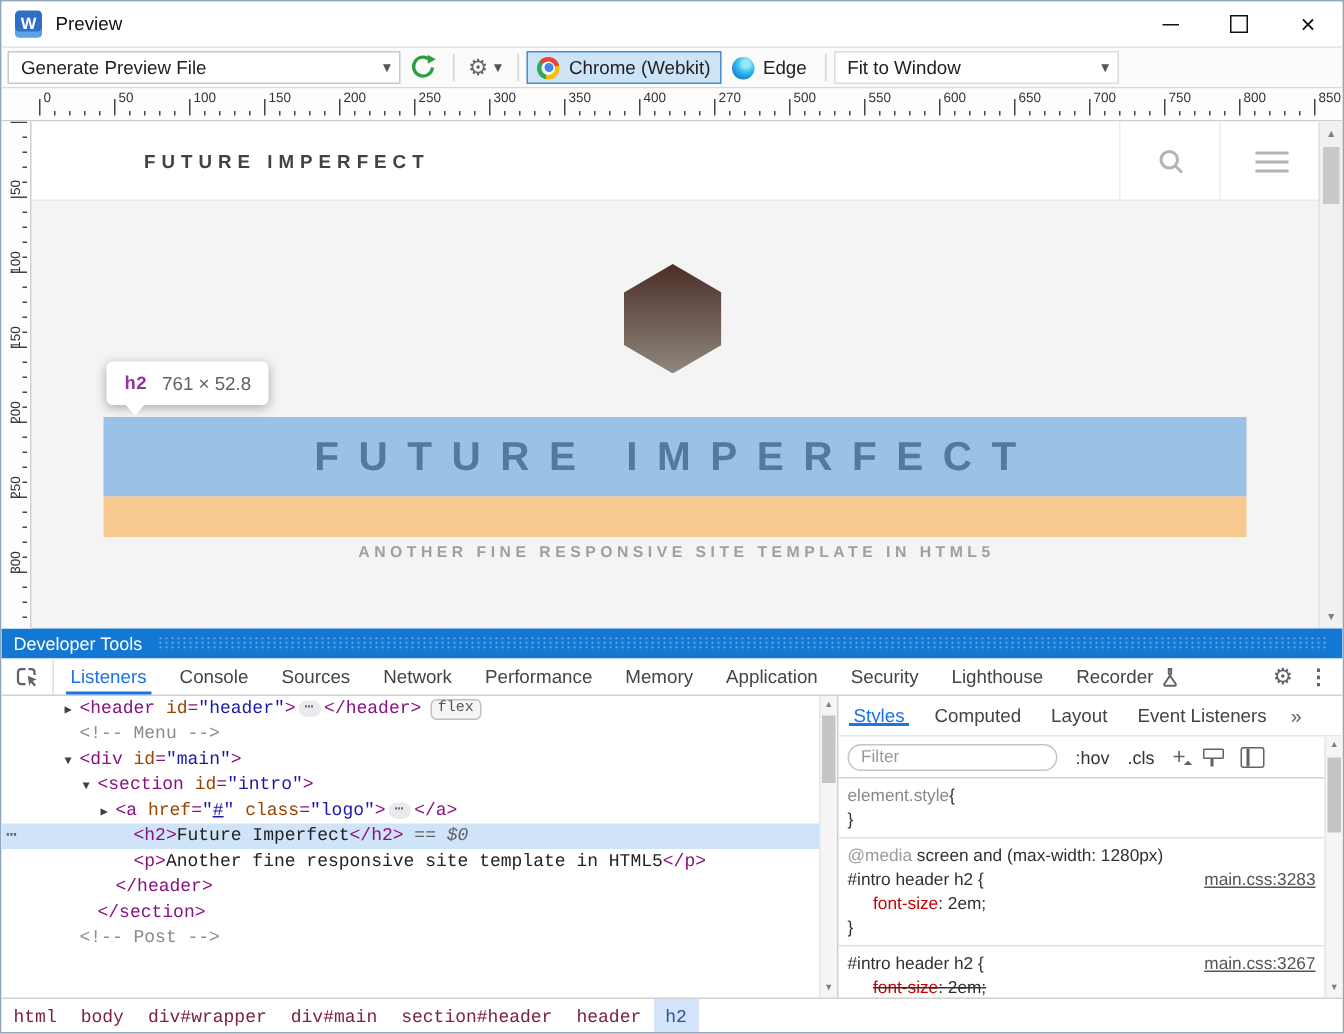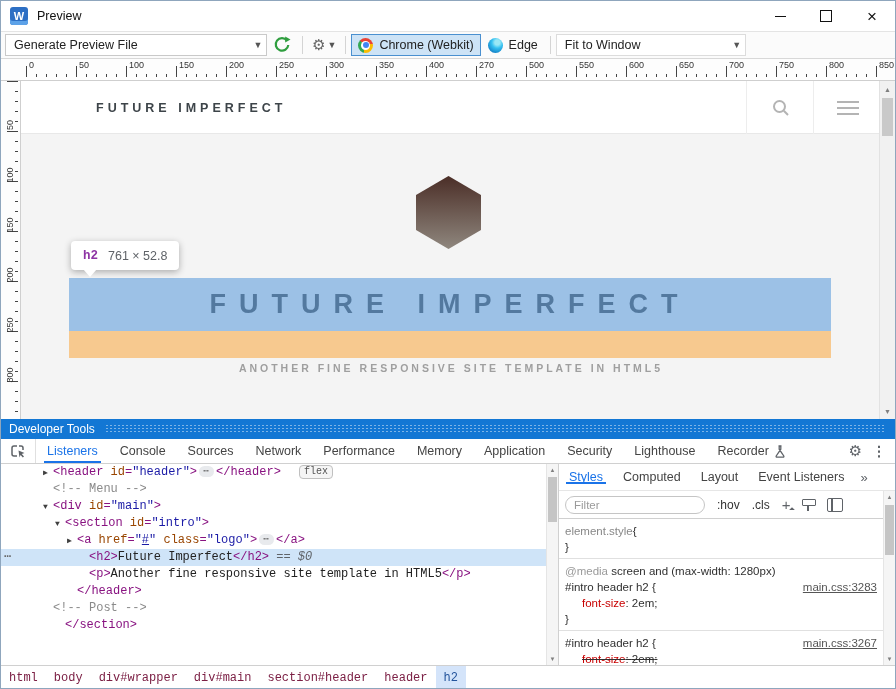--- a/index.html
+++ b/index.html
@@ -91,21 +91,21 @@
   .arrow{display:inline-block;width:10px;margin-left:-10px;font-size:8px;color:#404040;text-align:left;}
   .c-tag{color:#881280;}
   .c-attr{color:#994500;}
   .c-pun{color:#881280;}
   .c-val{color:#1a1aa6;}
   .c-vlink{color:#1a1aa6;text-decoration:underline;}
   .c-com{color:#8a8a8a;}
   .c-txt{color:#222;}
   .c-eq{color:#5f6368;font-style:italic;}
   .node-dots{display:inline-block;background:#e8eaed;border-radius:7px;color:#666;padding:0 4px;margin:0 2px;line-height:11px;font-size:10px;letter-spacing:1px;vertical-align:1px;}
-  .flex-badge{display:inline-block;border:1px solid #c0c0c0;background:#f5f5f5;color:#555;border-radius:4px;font-size:10px;line-height:12px;padding:0 4px;margin-left:18px;vertical-align:1px;}
+  .flex-badge{display:inline-block;border:1px solid #c0c0c0;background:#f5f5f5;color:#555;border-radius:4px;font-size:10px;line-height:12px;padding:0 4px;margin-left:6px;vertical-align:1px;}
   .dom-scroll{width:12px;height:201px;background:#f5f5f5;border-left:1px solid #e5e5e5;position:relative;box-sizing:border-box;}
   .dom-scroll .thumb{position:absolute;left:1px;width:9px;top:13px;height:45px;background:#c5c5c5;}
   .mini-arrow{position:absolute;left:0;width:100%;height:12px;display:flex;align-items:center;justify-content:center;font-size:6px;color:#7f7f7f;}
 
   
   .styles-pane{flex:1;height:201px;border-left:1px solid #d0d0d0;display:flex;flex-direction:column;box-sizing:border-box;background:#fff;}
   .sp-tabs{height:27px;display:flex;align-items:center;font-size:12.5px;color:#444;border-bottom:1px solid #e6e6e6;box-sizing:border-box;}
   .sp-tab{display:flex;align-items:center;padding:0 10px;position:relative;white-space:nowrap;}
   .sp-tab.selected{color:#1a73e8;}
   .sp-tab.selected:after{content:"";position:absolute;left:7px;right:7px;bottom:0;height:2px;background:#1a73e8;}
@@ -431,22 +431,22 @@
     <div class="dt-body">
       <div class="dom-pane" id="dom-slot">
           <div class="dom-row" style="padding-left: 52px;"><span class="arrow">▶</span><span class="c-tag">&lt;header </span><span class="c-attr">id</span><span class="c-pun">=</span><span class="c-val">"header"</span><span class="c-tag">&gt;</span><span class="node-dots">⋯</span><span class="c-tag">&lt;/header&gt;</span><span class="flex-badge">flex</span></div>
           <div class="dom-row" style="padding-left: 52px;"><span class="c-com">&lt;!-- Menu --&gt;</span></div>
           <div class="dom-row" style="padding-left: 52px;"><span class="arrow">▼</span><span class="c-tag">&lt;div </span><span class="c-attr">id</span><span class="c-pun">=</span><span class="c-val">"main"</span><span class="c-tag">&gt;</span></div>
           <div class="dom-row" style="padding-left: 64px;"><span class="arrow">▼</span><span class="c-tag">&lt;section </span><span class="c-attr">id</span><span class="c-pun">=</span><span class="c-val">"intro"</span><span class="c-tag">&gt;</span></div>
           <div class="dom-row" style="padding-left: 76px;"><span class="arrow">▶</span><span class="c-tag">&lt;a </span><span class="c-attr">href</span><span class="c-pun">=</span><span class="c-val">"</span><span class="c-vlink">#</span><span class="c-val">" </span><span class="c-attr">class</span><span class="c-pun">=</span><span class="c-val">"logo"</span><span class="c-tag">&gt;</span><span class="node-dots">⋯</span><span class="c-tag">&lt;/a&gt;</span></div>
           <div class="dom-row selected" style="padding-left: 88px;"><span class="gutter">⋯</span><span class="c-tag">&lt;h2&gt;</span><span class="c-txt">Future Imperfect</span><span class="c-tag">&lt;/h2&gt;</span><span class="c-eq"> == $0</span></div>
           <div class="dom-row" style="padding-left: 88px;"><span class="c-tag">&lt;p&gt;</span><span class="c-txt">Another fine responsive site template in HTML5</span><span class="c-tag">&lt;/p&gt;</span></div>
           <div class="dom-row" style="padding-left: 76px;"><span class="c-tag">&lt;/header&gt;</span></div>
+          <div class="dom-row" style="padding-left: 64px;"><span class="c-tag">&lt;/section&gt;</span></div>
           <div class="dom-row" style="padding-left: 52px;"><span class="c-com">&lt;!-- Post --&gt;</span></div>
-          <div class="dom-row" style="padding-left: 64px;"><span class="c-tag">&lt;/section&gt;</span></div>
         </div>
       <div class="dom-scroll">
         <div class="mini-arrow" style="top:0;">▲</div>
         <div class="thumb"></div>
         <div class="mini-arrow" style="bottom:0;">▼</div>
       </div>
       <div class="styles-pane">
         <div class="sp-tabs">
           <div id="sp-tabs-slot" style="display:flex;">
               <div class="sp-tab selected">

